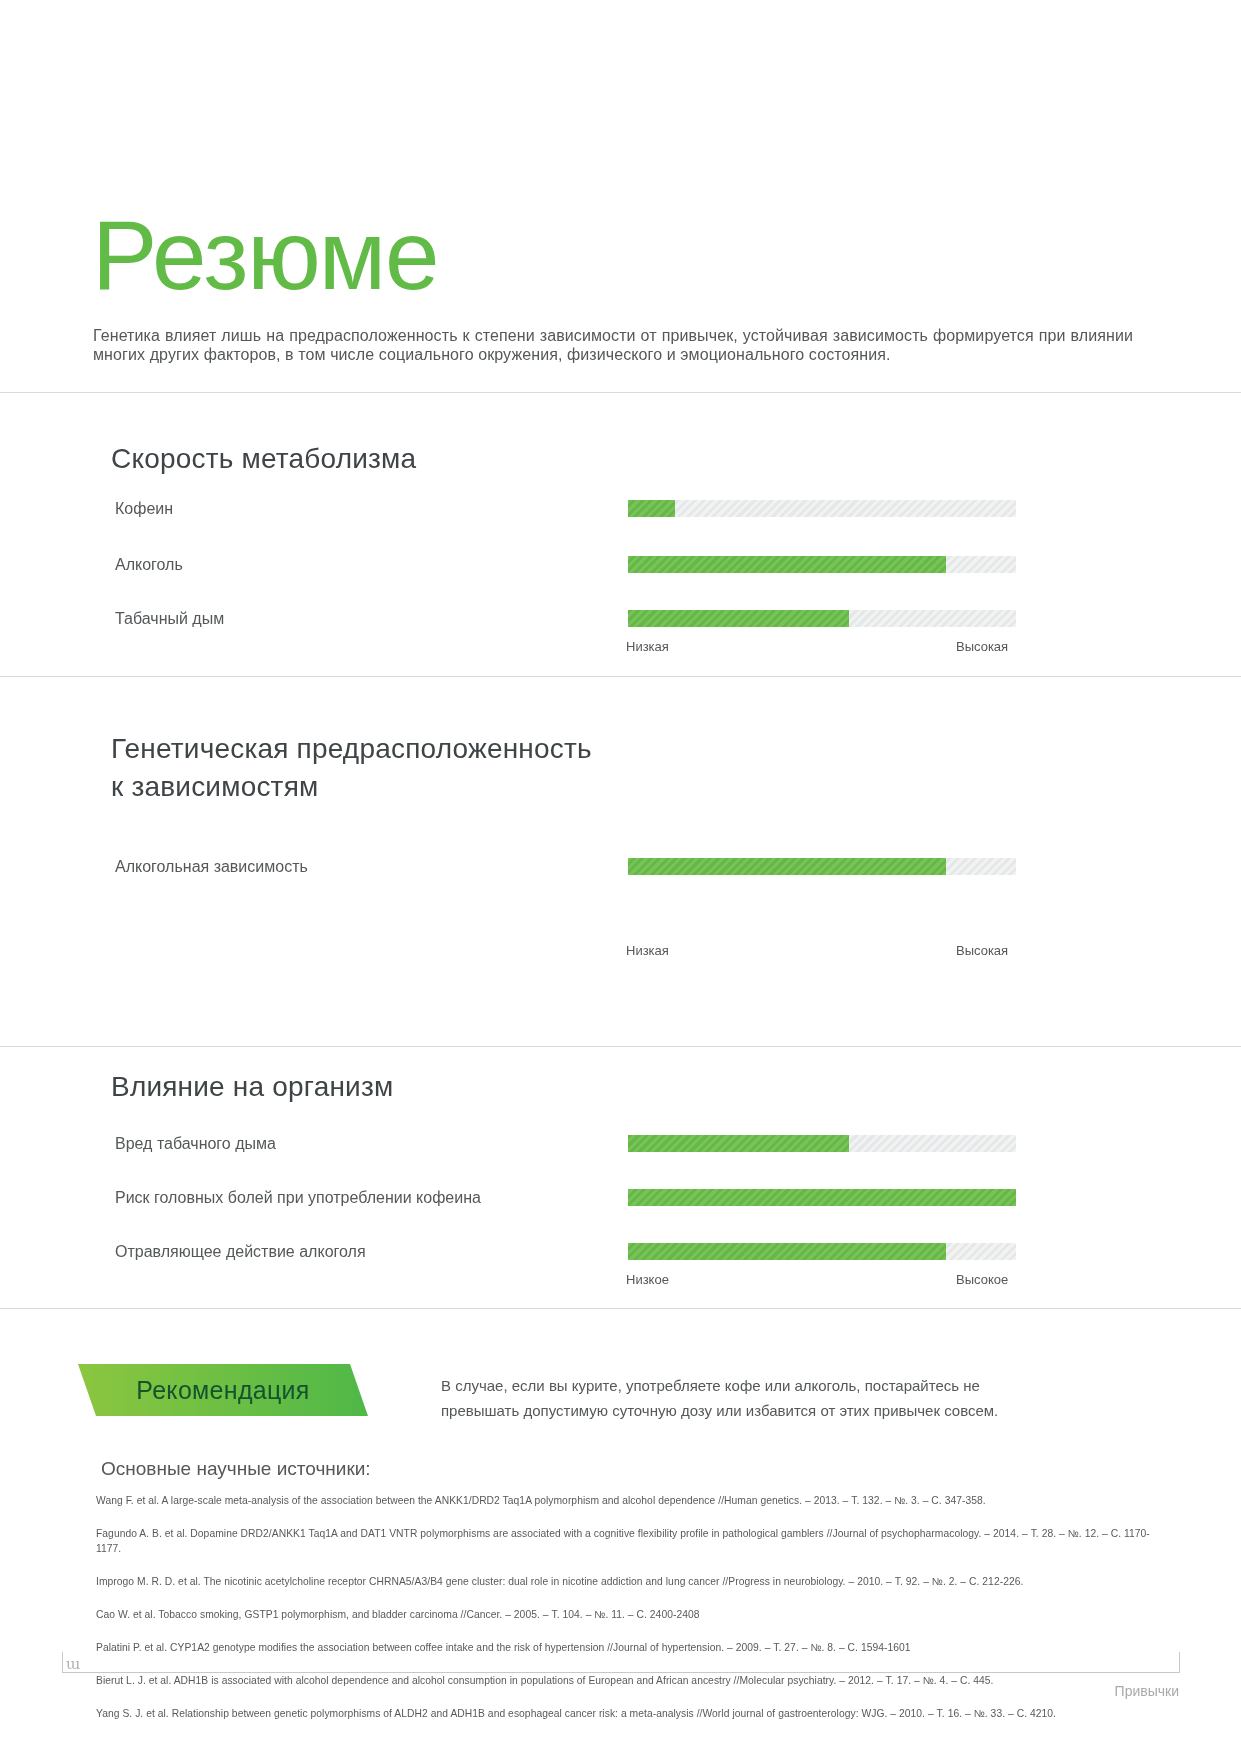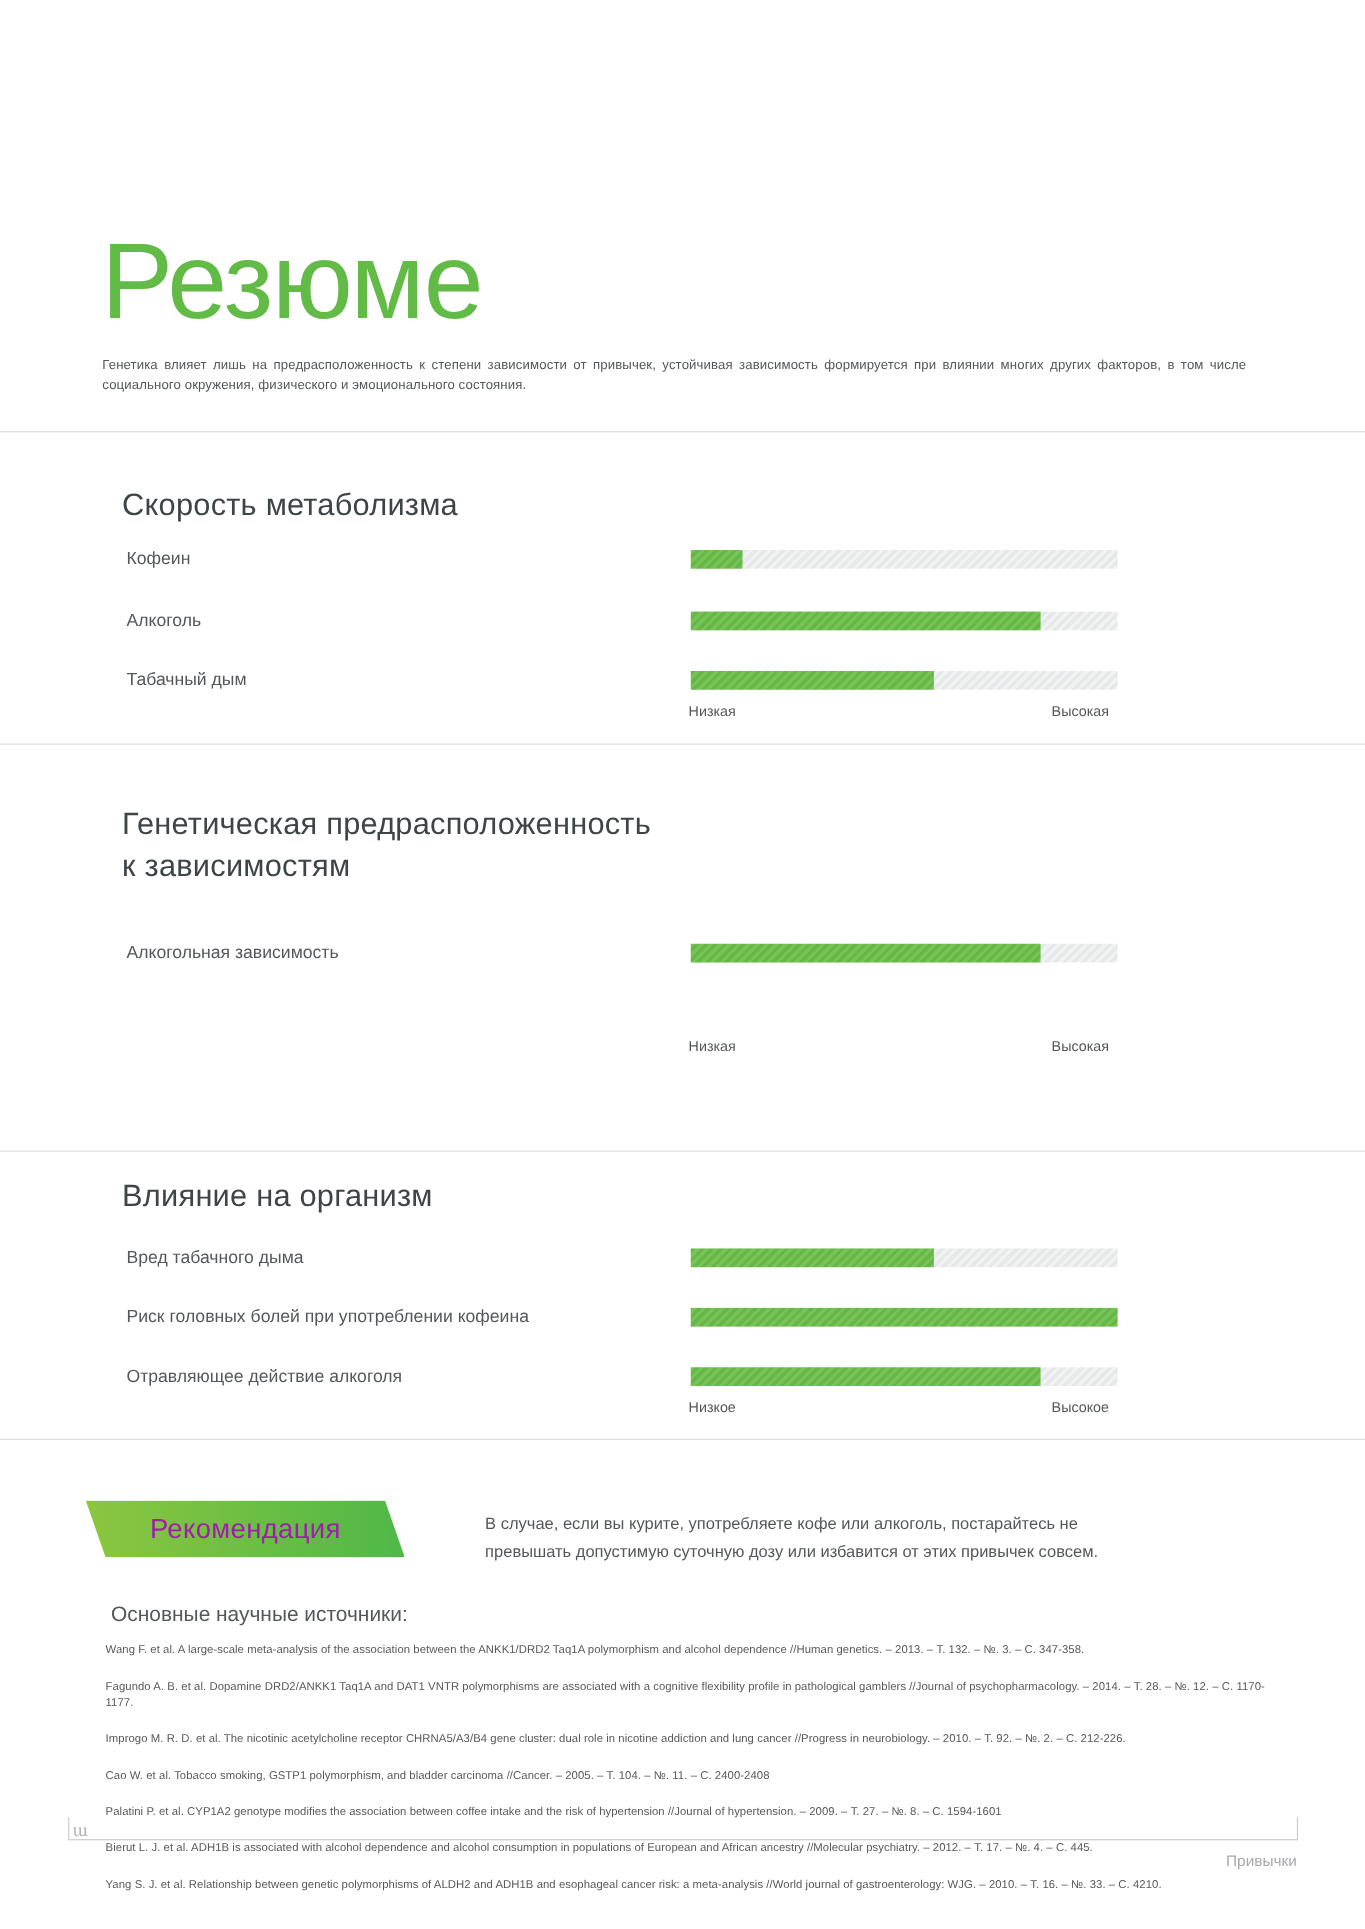--- a/index.html
+++ b/index.html
@@ -32,21 +32,21 @@
     color: #62bb46;
     font-weight: 400;
     letter-spacing: -1px;
   }
 
   .intro {
     position: absolute;
     left: 93px;
     top: 310px;
     width: 1040px;
-    font-size: 12px;
+    font-size: 16px;
     line-height: 19px;
     color: #54585a;
     text-align: justify;
     letter-spacing: 0.1px;
   }
 
   
   .rule {
     position: absolute;
     left: 0;
@@ -143,21 +143,21 @@
     background: linear-gradient(90deg, #8cc63f 0%, #4fb848 100%);
     clip-path: polygon(0 0, 272px 0, 290px 52px, 18px 52px);
   }
   .rec-banner .rec-text {
     position: absolute;
     left: 0; top: 0;
     width: 100%;
     height: 52px;
     line-height: 52px;
     text-align: center;
-    color: #a21caf;
+    color: #14532d;
     font-size: 25px;
     letter-spacing: 0.3px;
   }
   .rec-body {
     position: absolute;
     left: 441px;
     top: 1358px;
     width: 578px;
     font-size: 15px;
     line-height: 25px;

